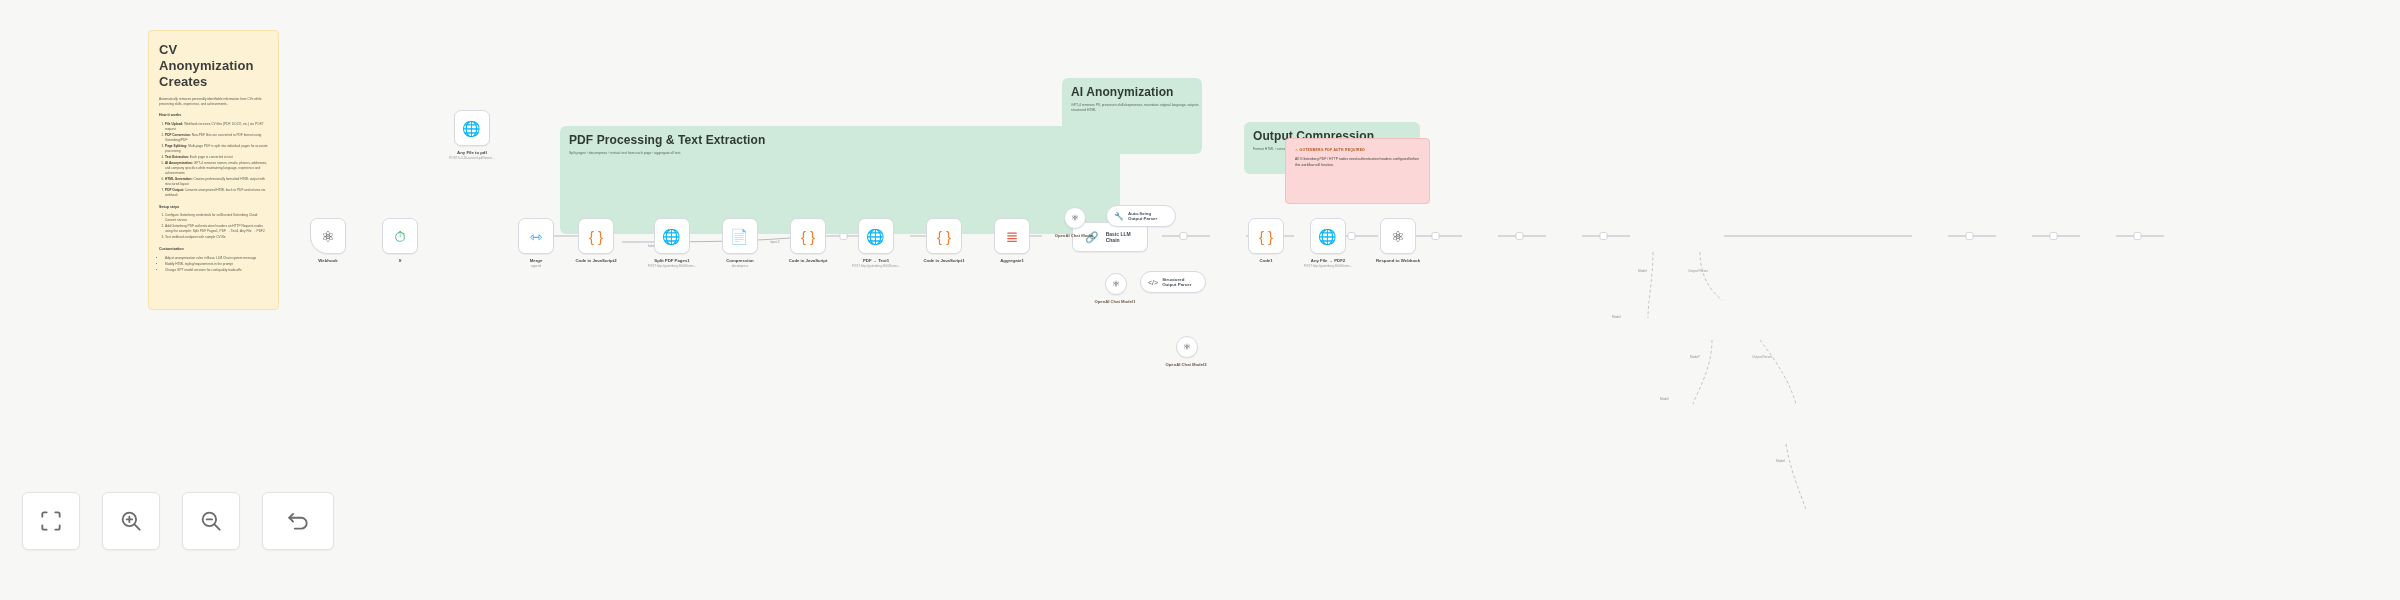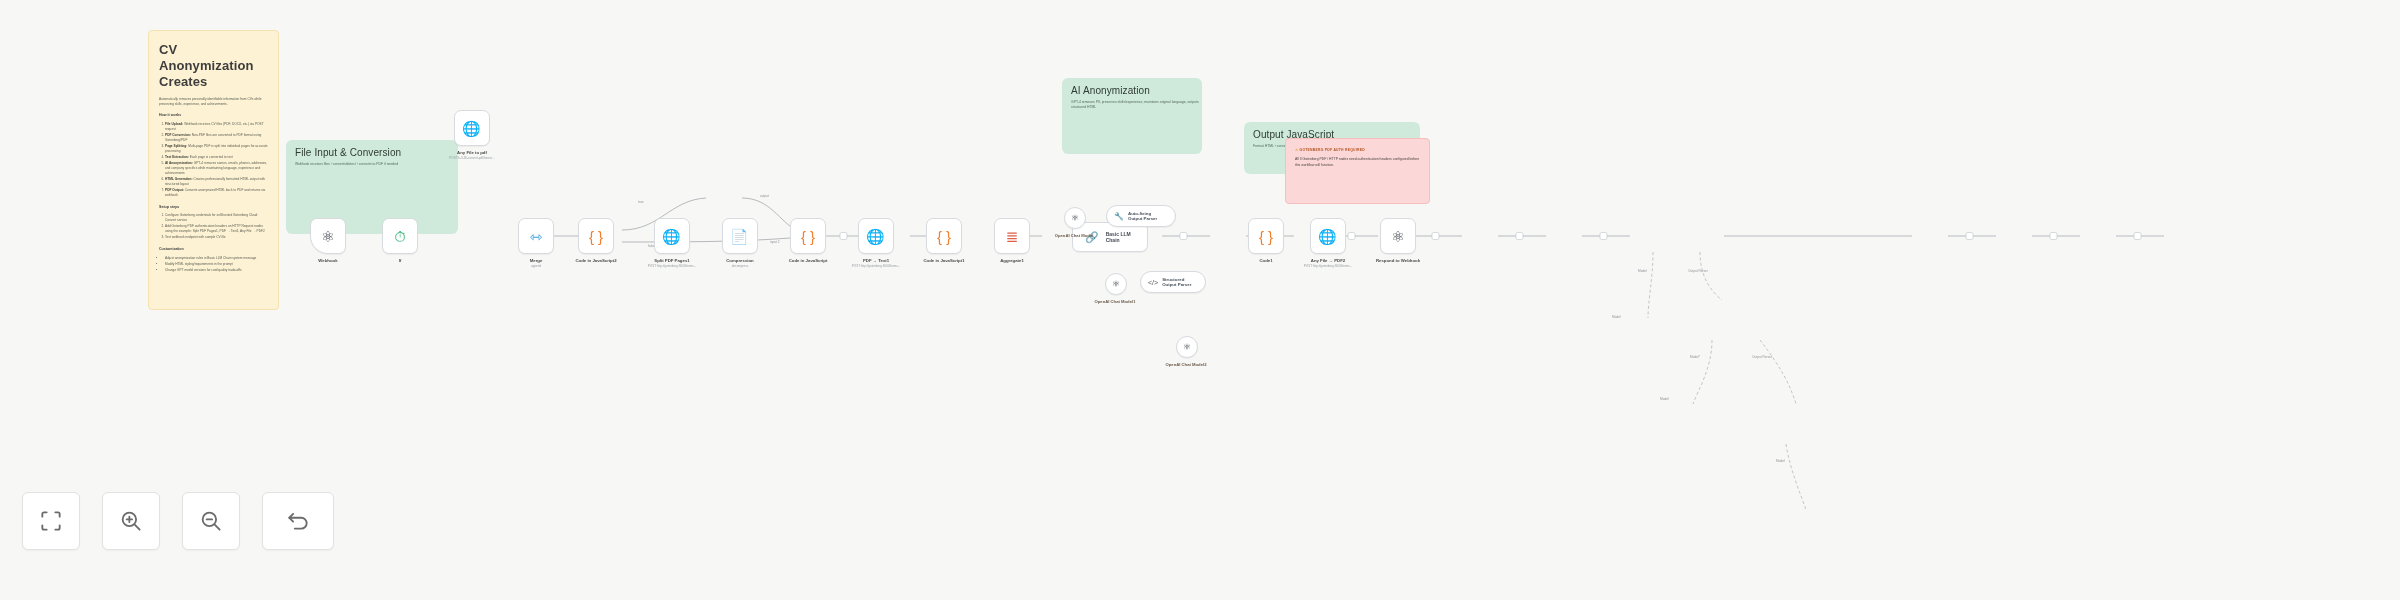--- a/index.html
+++ b/index.html
@@ -22,21 +22,21 @@
   .sticky ol,.sticky ul{margin:0;padding-left:6px;font-size:3.2px;line-height:1.55;color:#5b5b52;}
   .sticky li{margin-bottom:1px;}
   .sticky li b{color:#3a3a33;}
   .sticky .inner{padding:11px 10px 8px 10px;}
   .red .rtitle{font-size:3.4px;font-weight:700;color:#b5541f;letter-spacing:.25px;margin:0 0 5px 0;}
   .red .rtitle .warn{color:#e8a33d;}
   .red p{font-size:3.4px;color:#4a4340;line-height:1.75;}
 
   
   .group{position:absolute;background:#cfeadb;border-radius:6px;box-sizing:border-box;}
-  .group .gtitle{font-size:10px;font-weight:400;color:#2f3b33;margin:7px 0 0 9px;letter-spacing:.1px;}
+  .group .gtitle{font-size:12px;font-weight:700;color:#2f3b33;margin:7px 0 0 9px;letter-spacing:.1px;}
   .group .gsub{font-size:3.4px;color:#56695d;margin:4px 0 0 9px;line-height:1.4;}
 
   
   svg.edges{position:absolute;inset:0;width:2400px;height:600px;pointer-events:none;}
   .edge{fill:none;stroke:#b6b9bd;stroke-width:1;}
   .edge-d{fill:none;stroke:#c2c5c9;stroke-width:1;stroke-dasharray:3 2.4;}
   .elabel{font-size:3.2px;fill:#8e9398;font-family:"Liberation Sans",sans-serif;}
   .eplus{fill:#ffffff;stroke:#c6c9cd;stroke-width:.7;}
 
   
@@ -122,33 +122,33 @@
     <text class="elabel" x="770" y="243">input 2</text>
     <text class="elabel" x="1638" y="272">Model</text>
     <text class="elabel" x="1688" y="272">Output Parser</text>
     <text class="elabel" x="1690" y="358">Model*</text>
     <text class="elabel" x="1752" y="358">Output Parser</text>
     <text class="elabel" x="1776" y="462">Model</text>
     <text class="elabel" x="1612" y="318">Model</text>
     <text class="elabel" x="1660" y="400">Model</text>
   </svg>
 
-  <div class="group" style="left:286px;top:140px;width:172px;height:94px;">
-    <div class="gtitle">File Input &amp; Conversion</div>
-    <div class="gsub">Webhook receives files  ›  converts/detect  ›  converts to PDF if needed</div>
-  </div>
-
+
+  <div class="group" style="left:560px;top:126px;width:560px;height:108px;">
+    <div class="gtitle">PDF Processing &amp; Text Extraction</div>
+    <div class="gsub">Split pages  ›  decompress  ›  extract text from each page  ›  aggregate all text</div>
+  </div>
 
   <div class="group" style="left:1062px;top:78px;width:140px;height:76px;">
     <div class="gtitle">AI Anonymization</div>
     <div class="gsub">GPT-4 removes PII, preserves skills/experience, maintains original language, outputs structured HTML</div>
   </div>
 
   <div class="group" style="left:1244px;top:122px;width:176px;height:52px;">
-    <div class="gtitle">Output JavaScript</div>
+    <div class="gtitle">Output Compression</div>
     <div class="gsub">Format HTML  ›  convert to PDF  ›  return via webhook</div>
   </div>
 
   <div class="sticky yellow" style="left:148px;top:30px;width:131px;height:280px;">
     <div class="inner">
       <h1>CV Anonymization Creates</h1>
       <p>Automatically removes personally identifiable information from CVs while preserving skills, experience, and achievements.</p>
       <h2>How it works</h2>
       <ol>
         <li><b>File Upload:</b> <span>Webhook receives CV files (PDF, DOCX, etc.) via POST request</span></li>

